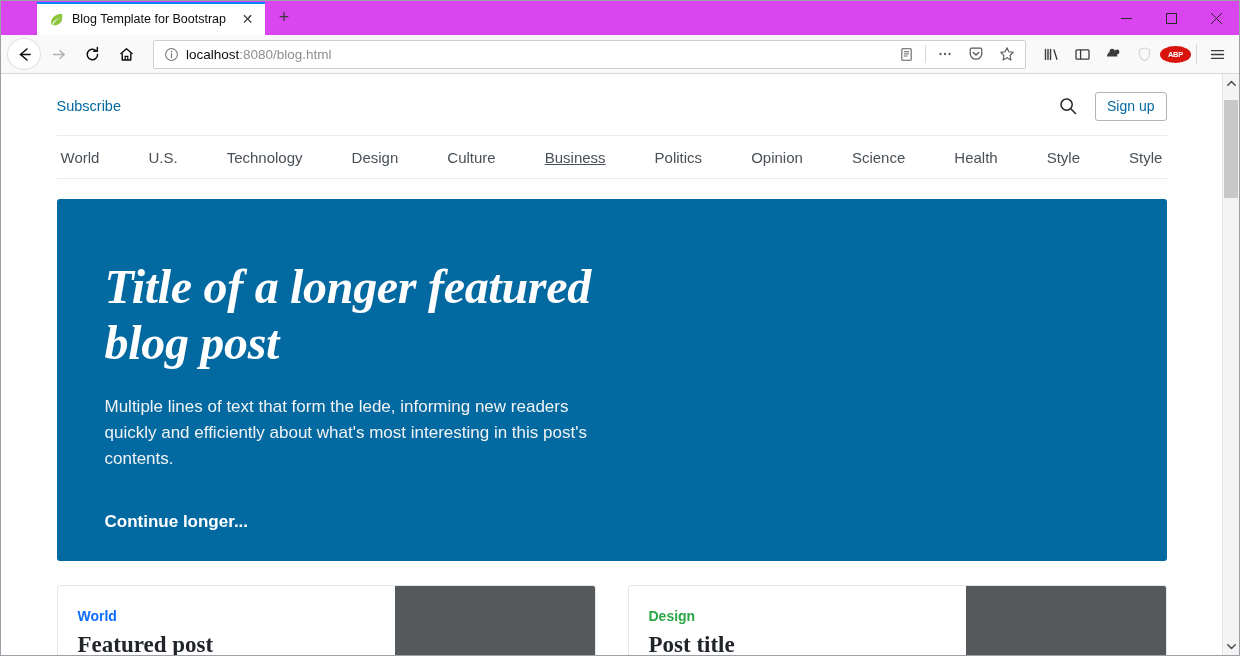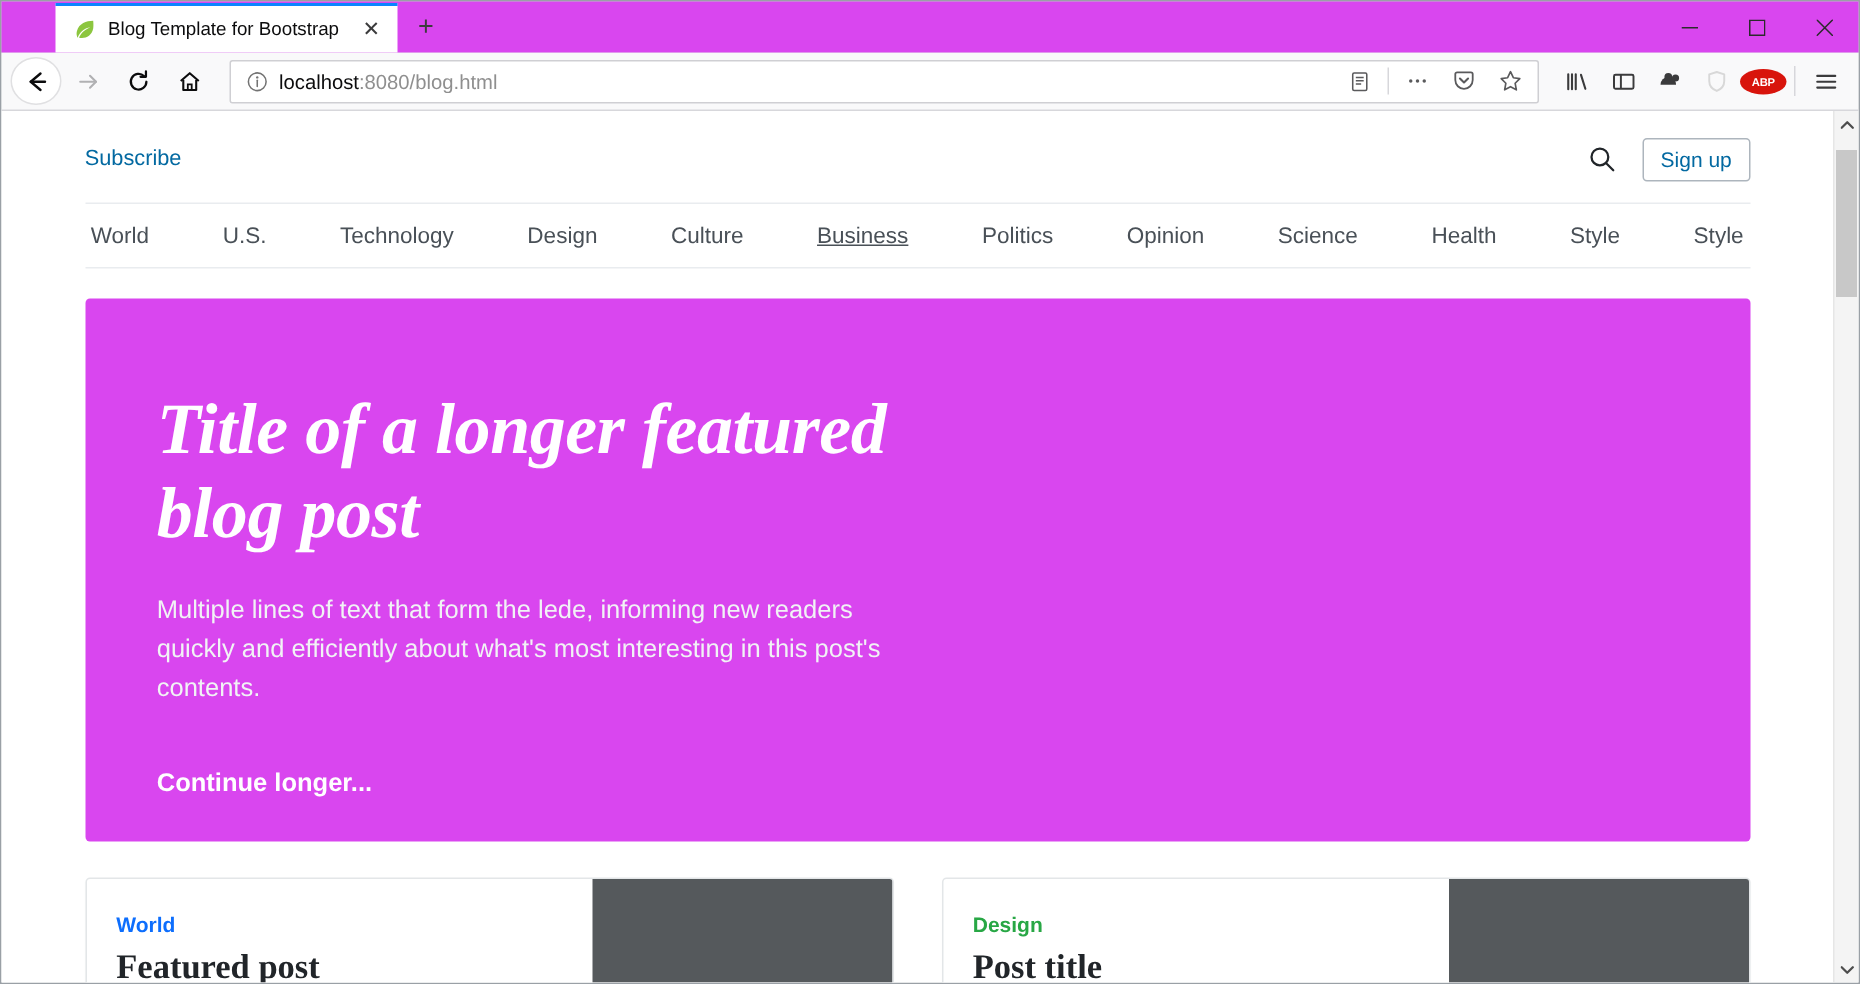--- a/index.html
+++ b/index.html
@@ -227,21 +227,21 @@
     font-size: 15px;
     color: #495057;
     text-decoration: none;
     white-space: nowrap;
   }
   .blognav a.active { text-decoration: underline; }
 
   
   .hero {
     margin-top: 20px;
-    background: #d946ef;
+    background: #0369a1;
     color: #ffffff;
     padding: 60px 48px 68px 48px;
     border-radius: 3px;
     height: 362px;
   }
   .hero-title {
     font-family: "Liberation Serif", serif;
     font-style: italic;
     font-weight: bold;
     font-size: 48px;

